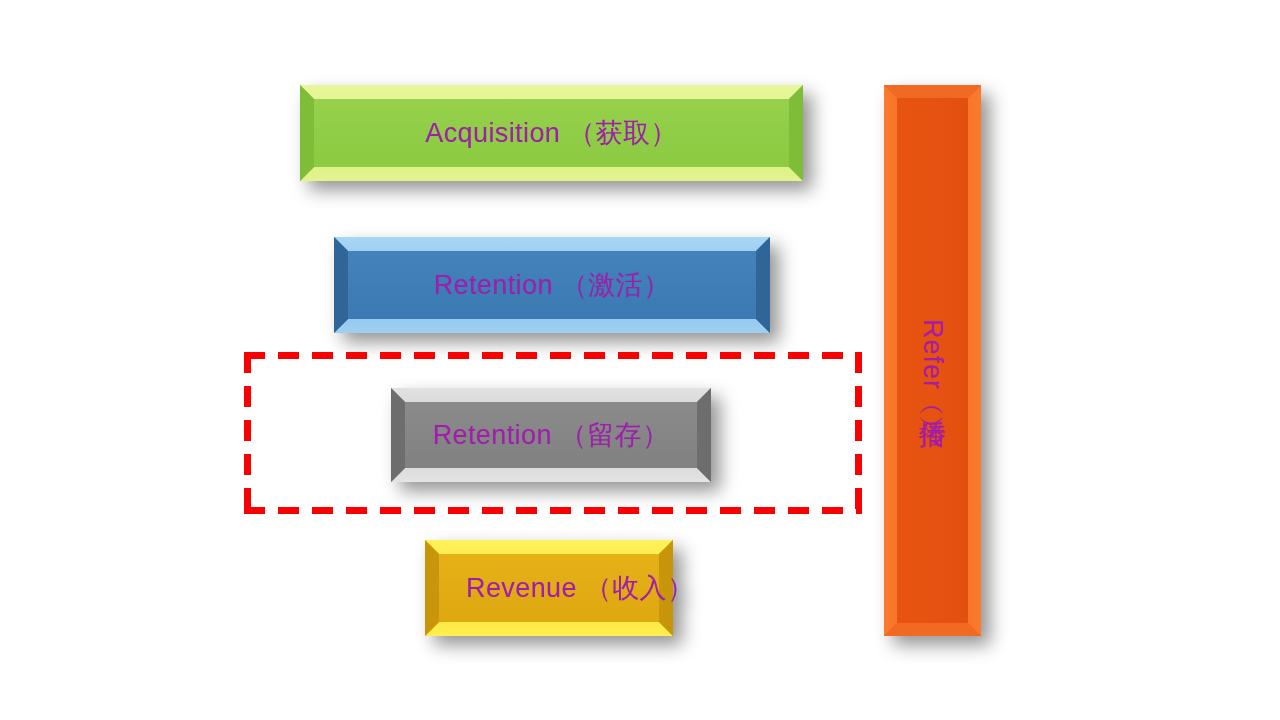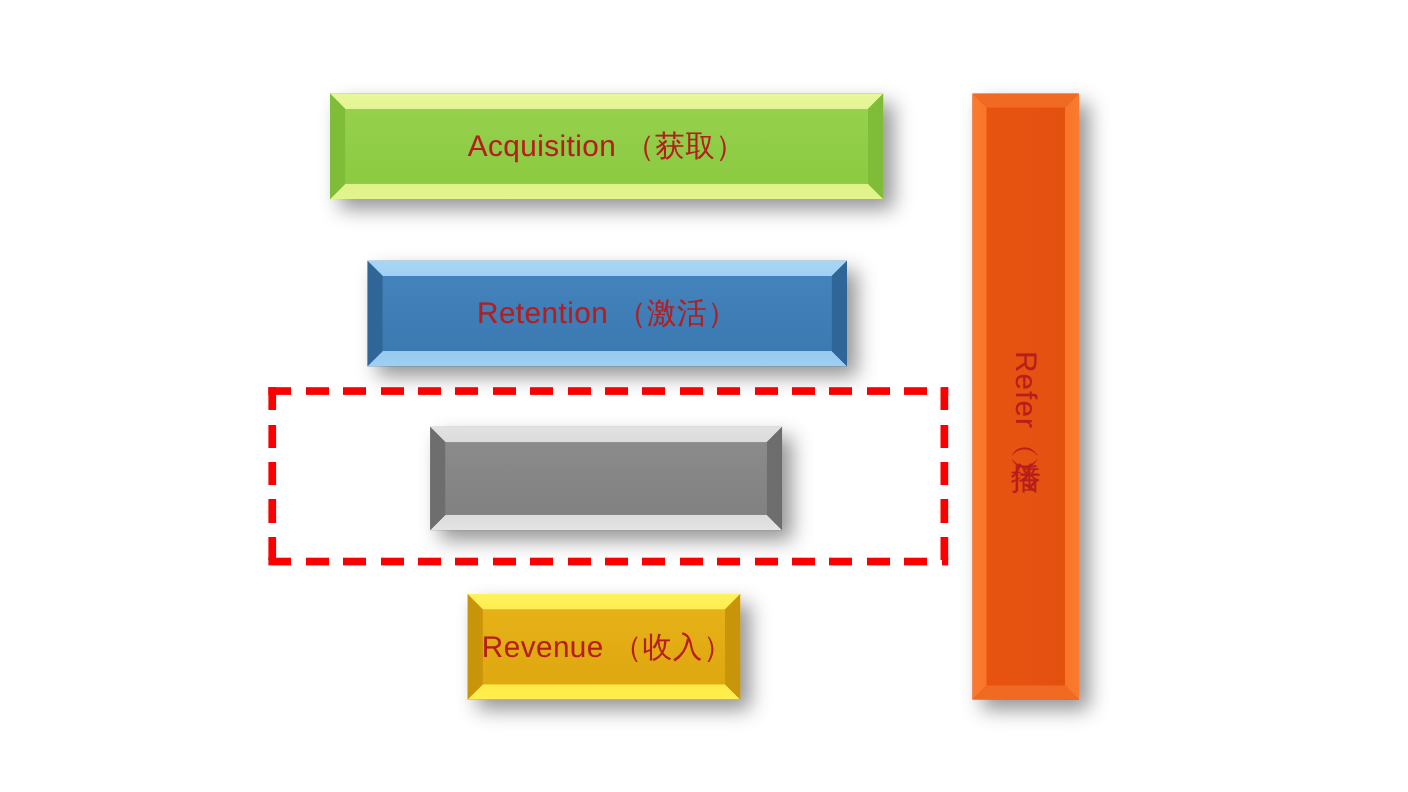--- a/index.html
+++ b/index.html
@@ -21,21 +21,21 @@
     background: #ffffff;
   }
 
   
   .bar {
     position: absolute;
     box-sizing: border-box;
     display: flex;
     align-items: center;
     justify-content: center;
-    color: #b91c1c;
+    color: #a21caf;
     font-size: 27px;
     font-weight: 400;
     letter-spacing: 0.4px;
     white-space: nowrap;
     filter: drop-shadow(9px 9px 9px rgba(0,0,0,0.42));
   }
   .bar .face {
     position: absolute;
     inset: 0;
   }
@@ -176,23 +176,24 @@
   </div>
 
   <div class="bar" id="bar-retention" style="left:391px; top:388px; width:320px; height:94px;">
     <span class="face"></span>
     <span class="bevel">
       <span class="bv-top"></span>
         <span class="bv-bottom"></span>
       <span class="bv-left"></span>
         <span class="bv-right"></span>
     </span>
-  </div>
-
-  <div class="bar" id="bar-revenue" style="left:425px; top:540px; width:248px; height:96px; justify-content:flex-start; padding-left:13px;">
+    <span class="label">Retention （留存）</span>
+  </div>
+
+  <div class="bar" id="bar-revenue" style="left:425px; top:540px; width:248px; height:96px; justify-content:flex-start; padding-left:41px;">
     <span class="face"></span>
     <span class="bevel">
       <span class="bv-top"></span>
         <span class="bv-bottom"></span>
       <span class="bv-left"></span>
         <span class="bv-right"></span>
     </span>
     <span class="label">Revenue （收入）</span>
   </div>
 

